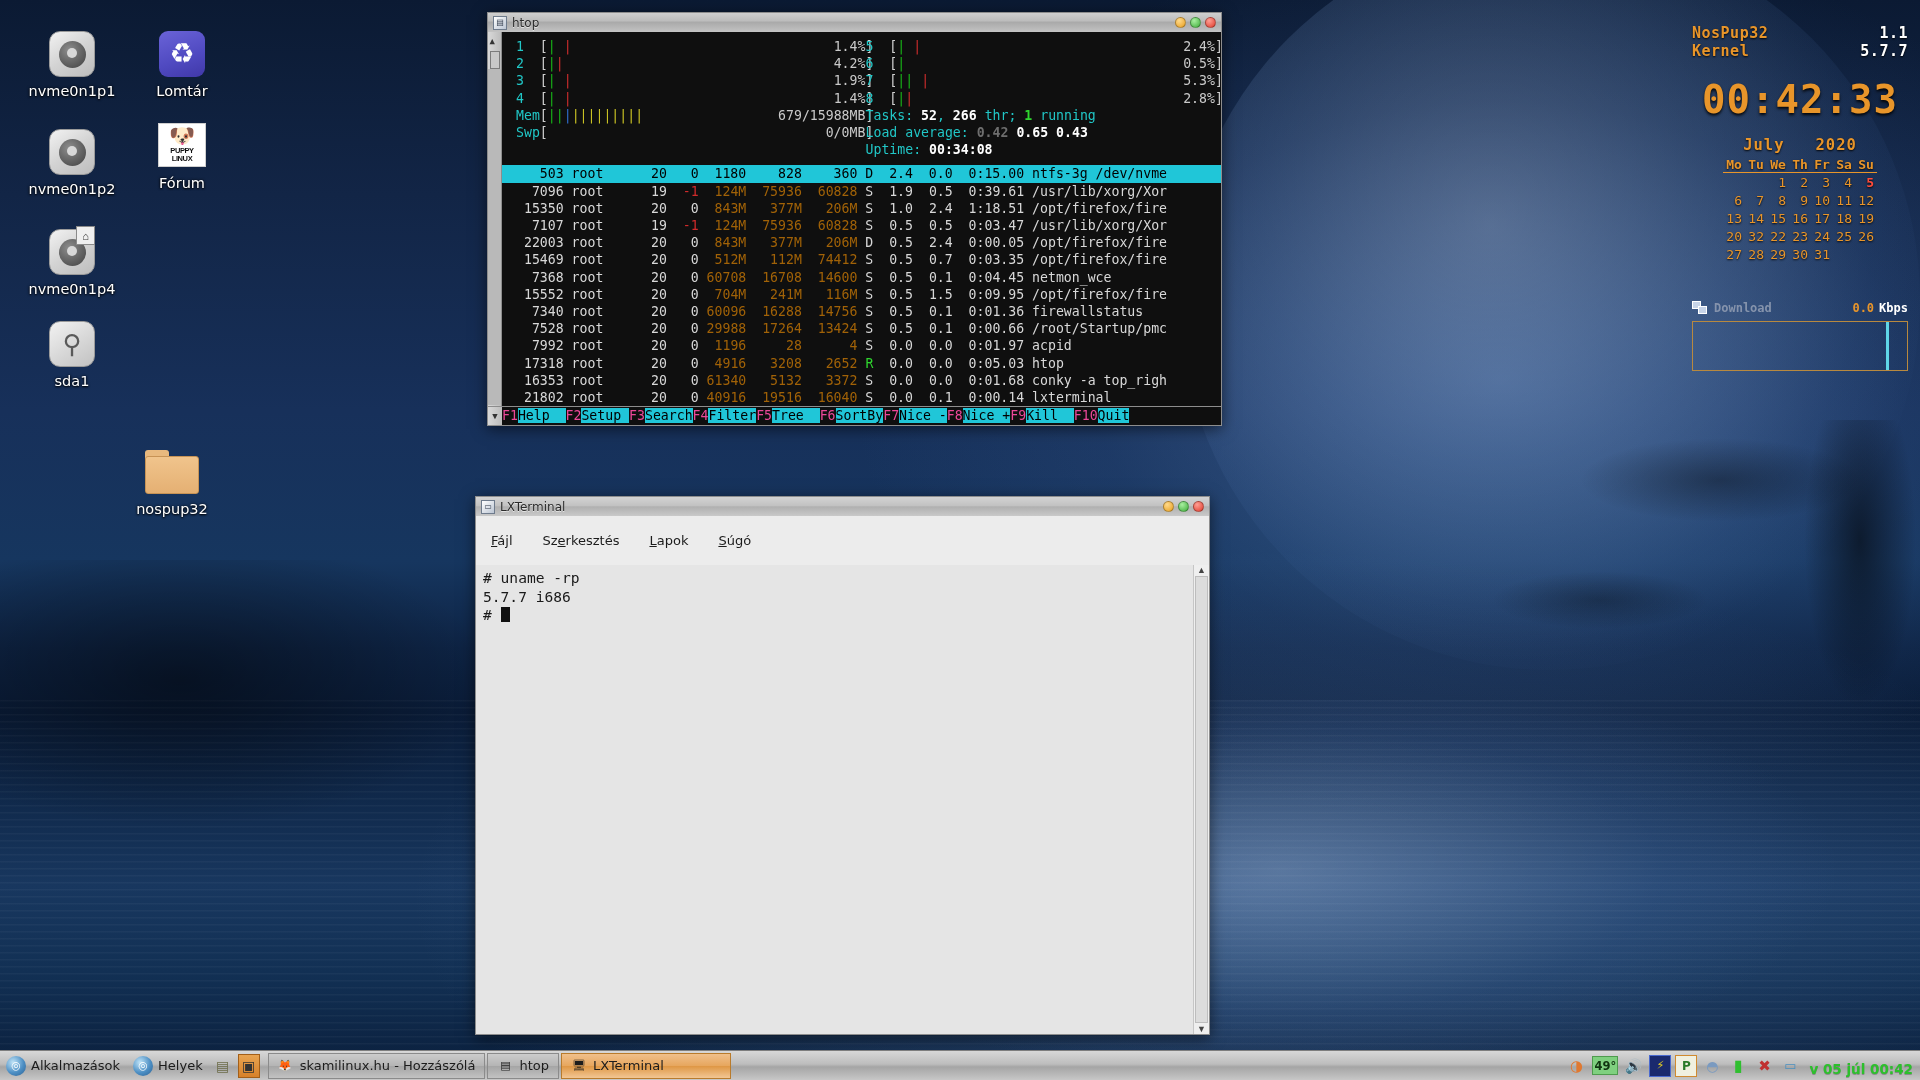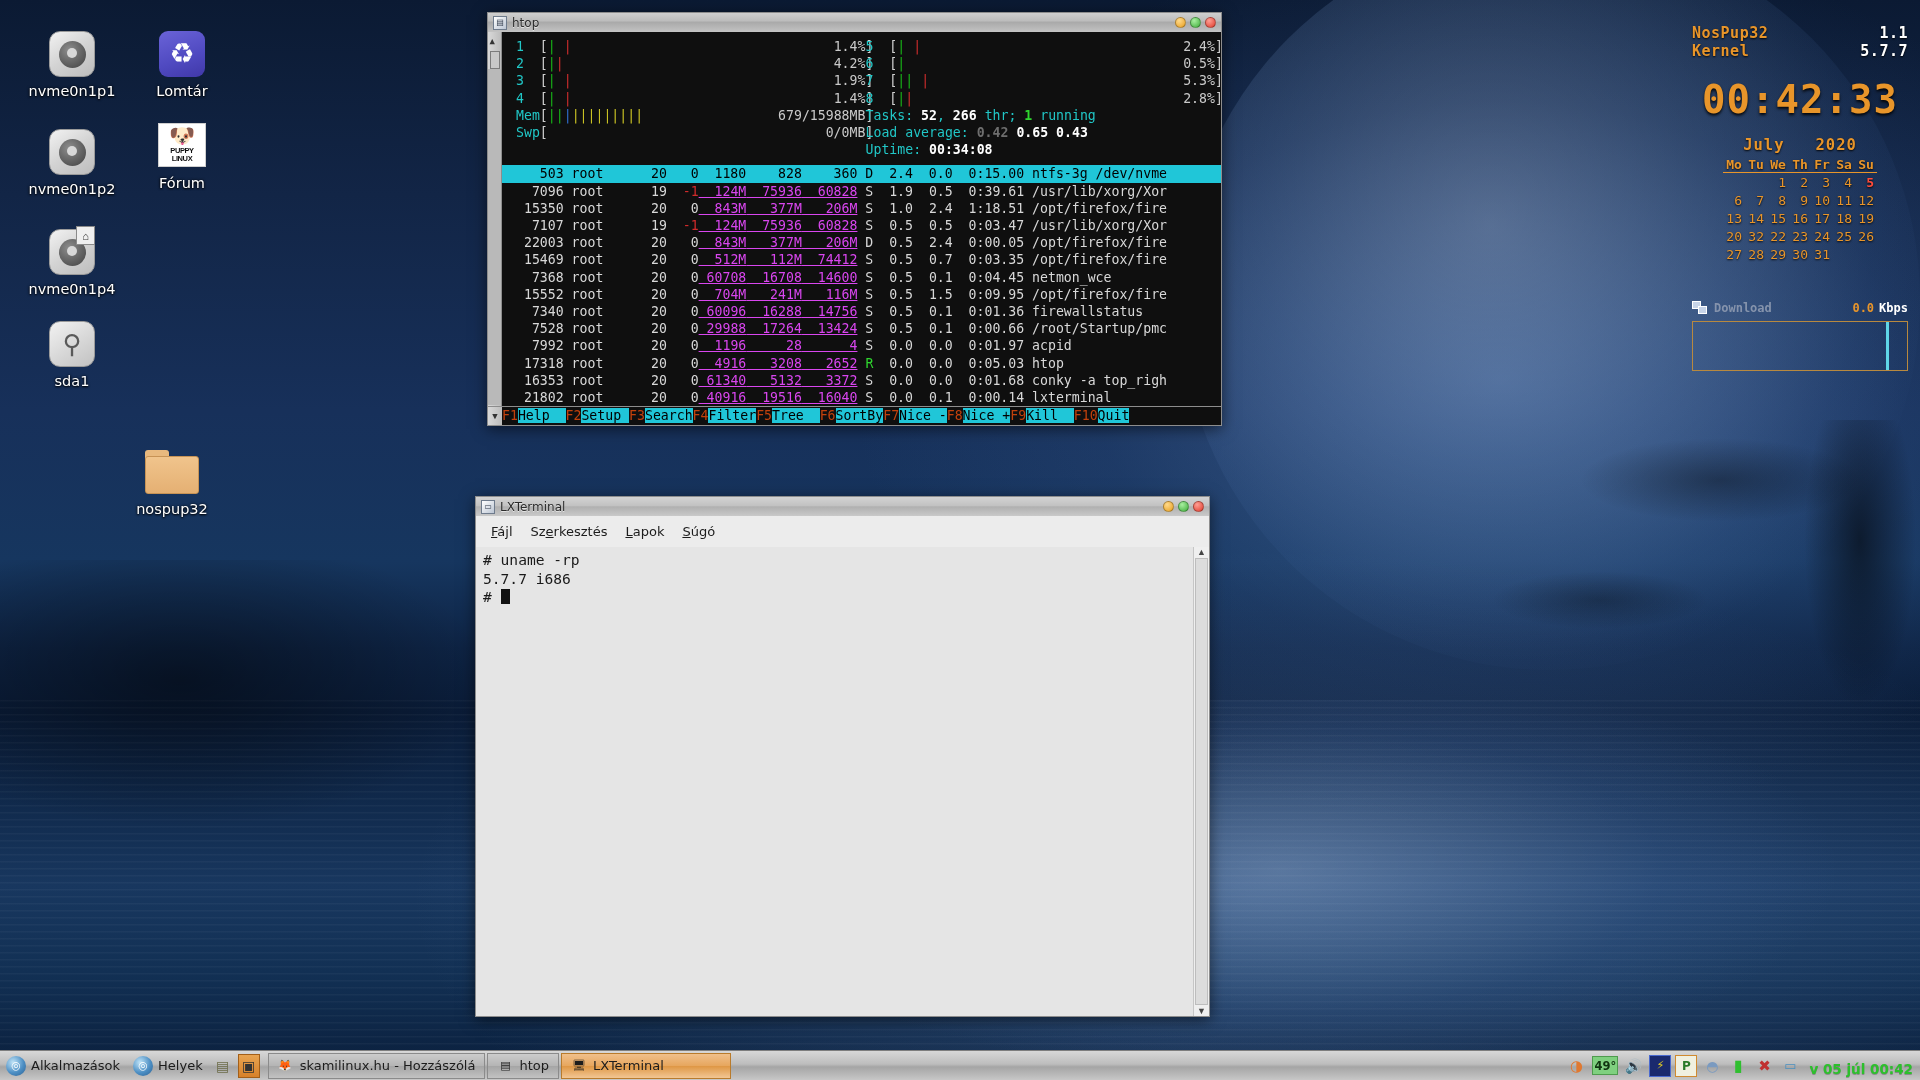--- a/index.html
+++ b/index.html
@@ -188,34 +188,34 @@
   .barblue{ color:#2f6fd0; }
   .baryellow{ color:#c9c123; }
   .stat-k{ color:#21c7c7; }
   .stat-v{ color:#ffffff; font-weight:bold; }
   .stat-g{ color:#2fd62f; font-weight:bold; }
   .stat-dim{ color:#6e6e6e; font-weight:bold; }
   .ptable{ margin-top:7px; }
   .prow{ white-space:pre; color:#d8d8d8; padding-left:14px; }
   .phead{ background:#16b016; color:#000000; padding-left:14px; white-space:pre; }
   .psel{ background:#20c6d8; color:#000000; }
-  .cyan{ color:#d946ef;text-decoration:underline; }
+  .cyan{ color:#a16207; }
   .red{ color:#d02b2b; }
   .green{ color:#2fd62f; }
   #fkeys{ display:flex; font-family:"DejaVu Sans Mono", monospace; font-size:13.2px;
     line-height:18px; background:#0f0f0f; border:1px solid #8d8d8d; border-top:none; }
   #fkeys .larr{ width:14px;background:linear-gradient(to right,#d9d9d9,#bcbcbc);color:#333;font-size:9px;text-align:center; }
   #fkeys .keys{ flex:1; white-space:pre; }
-  #fkeys .fk{ color:#c2410c; background:#0f0f0f; }
+  #fkeys .fk{ color:#ec4899; background:#0f0f0f; }
   #fkeys .fl{ color:#000000; background:#20c6d8; }
 
   
   #lxterm{ left:475px; top:496px; width:735px; }
   #lxterm-menu{ background:#ececec; border-left:1px solid #8d8d8d;border-right:1px solid #8d8d8d;
-    display:flex; gap:0; padding:6px 6px; font-size:13px; color:#1c1c1c; }
+    display:flex; gap:12px; padding:15px 6px; font-size:13px; color:#1c1c1c; }
   #lxterm-menu div{ padding:2px 9px; cursor:pointer; font-family:"DejaVu Sans", sans-serif; }
   #lxterm-menu u{ text-decoration:underline; }
   #lxterm-body{ background:#e5e5e5; border:1px solid #8d8d8d; border-top:none;
     height:470px; display:flex; }
   #lxterm-text{ flex:1; padding:4px 7px; font-family:"DejaVu Sans Mono", monospace;
     font-size:14.6px; line-height:18.6px; color:#1a1a1a; white-space:pre; }
   .caret{ display:inline-block;width:9px;height:15px;background:#111;vertical-align:-2px; }
   #lxterm-sb{ width:16px; background:#efefef; border-left:1px solid #c6c6c6;
     display:flex; flex-direction:column; justify-content:space-between; align-items:center; }
   #lxterm-sb .a{ font-size:9px;color:#444; }

